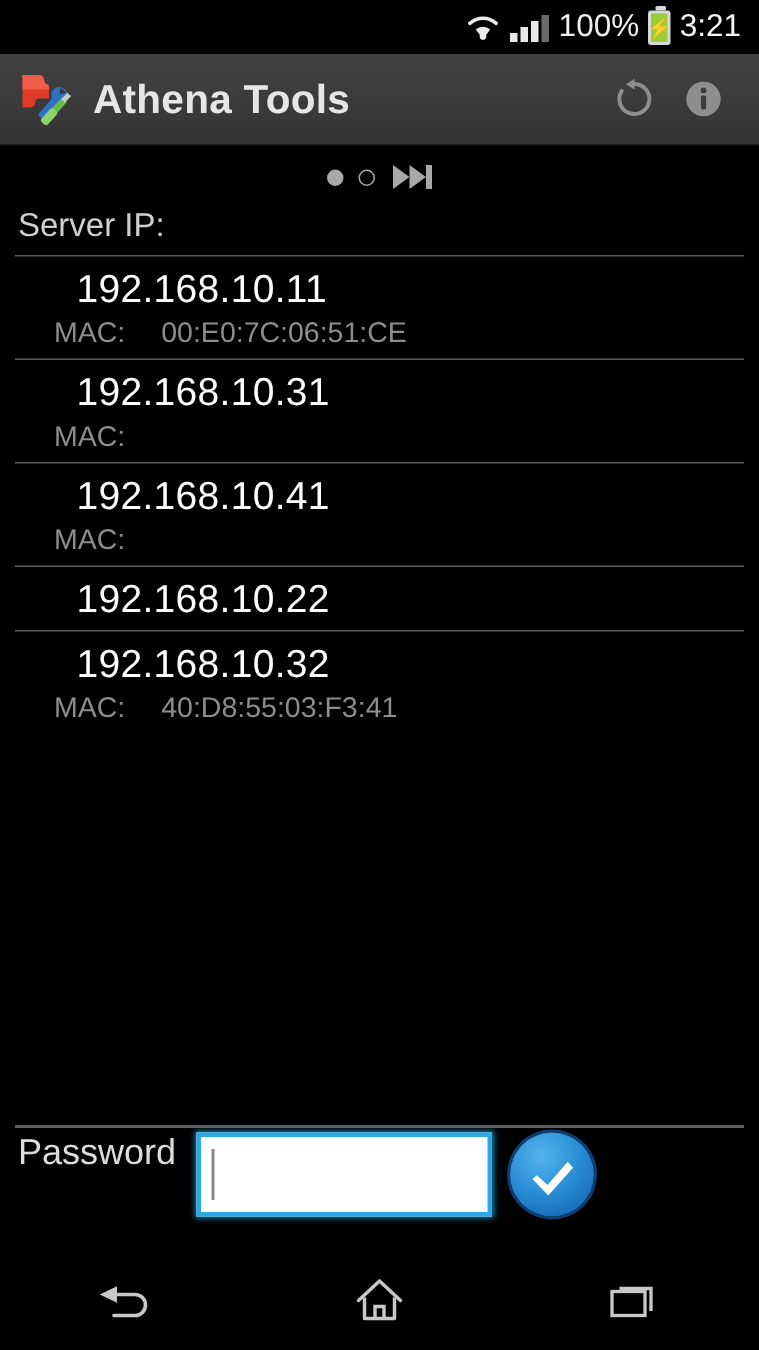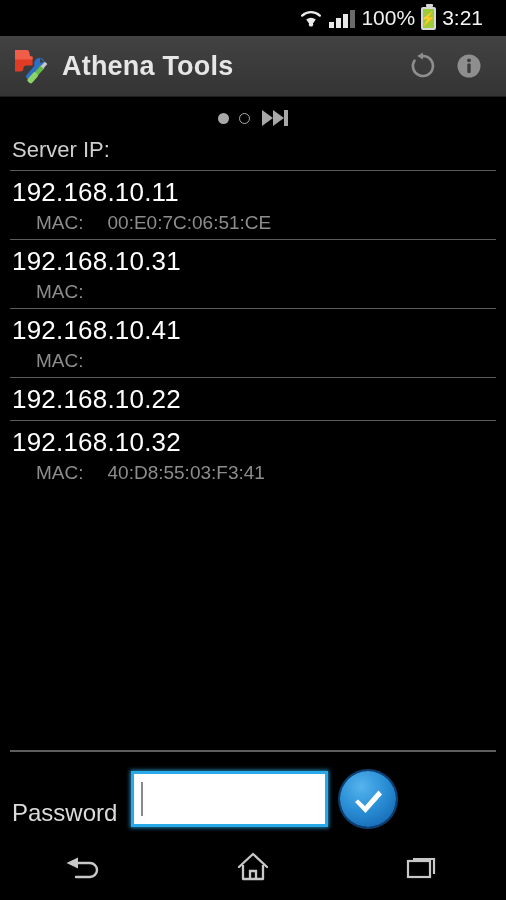--- a/index.html
+++ b/index.html
@@ -8,21 +8,21 @@
     background:#000;
     font-family:"Liberation Sans", sans-serif;
     overflow:hidden;
   }
   #screen { position:relative; width:506px; height:900px; background:#000; }
 
   
   .statusbar{
     position:absolute; top:0; left:0; width:506px; height:36px;
     background:#000; display:flex; align-items:center;
-    justify-content:flex-end; padding-right:23px; gap:6px;
+    justify-content:flex-end; padding-right:12px; gap:6px;
   }
   .st-wifi{ width:24px; height:20px; position:relative; }
   .st-signal{ display:flex; align-items:flex-end; gap:2px; height:20px; }
   .st-signal i{ display:block; width:5px; background:#e8e8e8; }
   .st-signal i.b1{ height:6px; }
   .st-signal i.b2{ height:10px; }
   .st-signal i.b3{ height:14px; }
   .st-signal i.b4{ height:18px; background:#6a6a6a; }
   .st-batt-pct{ color:#f0f0f0; font-size:21px; letter-spacing:0px; }
   .st-time{ color:#f5f5f5; font-size:21px; }
@@ -68,32 +68,32 @@
   }
   .bar{ width:4px; height:16px; background:#a8a8a8; }
 
   
   .list-wrap{ position:absolute; top:133px; left:0; width:506px; bottom:155px; }
   .list-header{
     color:#cfcfcf; font-size:22px; padding:4px 0 7px 12px;
   }
   .divider{ height:1px; background:#5a5a5a; margin:0 10px; }
   .row{ padding:6px 0 5px 0; }
-  .row-ip{ color:#ffffff; font-size:26px; padding-left:12px; letter-spacing:0.2px; }
+  .row-ip{ color:#ffffff; font-size:26px; padding-left:12px; letter-spacing:0.2px;margin-left:39px; }
   .row-mac{ color:#8d8d8d; font-size:19px; padding-left:36px; padding-top:4px; }
   .row-mac .mval{ margin-left:24px; }
 
   
   .pwd-divider{
     position:absolute; left:10px; right:10px; bottom:148px;
     height:2px; background:#5d5d5d;
   }
   .pwdbar{
     position:absolute; left:0; bottom:73px; width:408px; height:72px;
-    display:flex; align-items:flex-end; padding:0 12px;
+    display:flex; align-items:flex-start; padding:0 12px;
   }
   .pwd-label{ color:#dcdcdc; font-size:24px; flex:0 0 auto; }
   .pwd-input-wrap{
     flex:1 1 auto; margin-left:14px; margin-right:12px;
     height:56px; background:#ffffff;
     border:3px solid #29a9e8;
     box-shadow:0 0 4px 1px rgba(41,169,232,0.75);
     display:flex; align-items:center; padding-left:7px;
   }
   .pwd-input{

